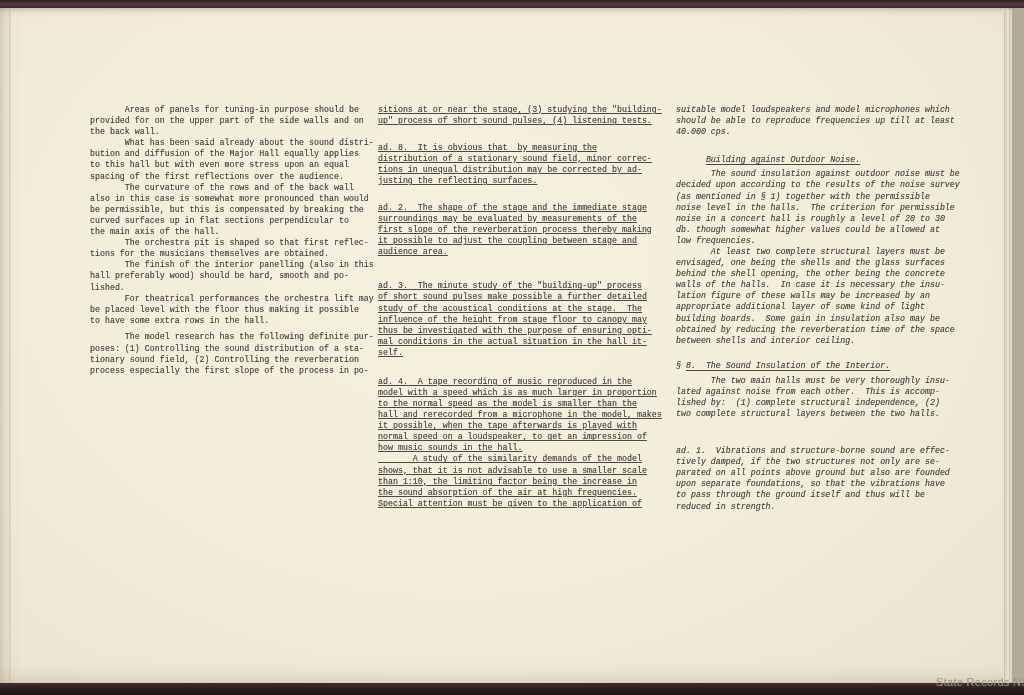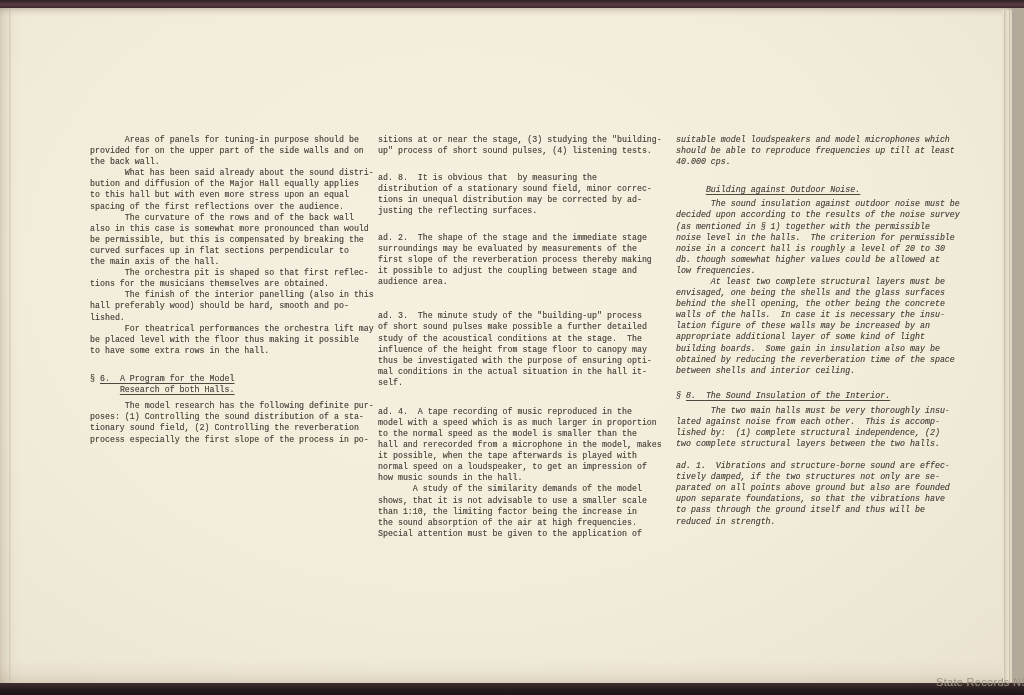--- a/index.html
+++ b/index.html
@@ -26,28 +26,28 @@
   }
   .page-crease{
     position:absolute;left:9px;top:8px;width:2px;height:678px;z-index:2;
     background:linear-gradient(to right,rgba(190,178,152,.55),rgba(222,213,192,.25));
   }
   .page-edges{
     position:absolute;left:1002px;top:10px;width:10px;height:672px;z-index:2;
     background:repeating-linear-gradient(to right,#e7e0cd 0 2px,#cdc4ae 2px 3px,#ded6c2 3px 5px);
   }
   .col{
-    position:absolute;top:134px;z-index:4;
+    position:absolute;top:104px;z-index:4;
     font-family:"Liberation Mono","DejaVu Sans Mono",monospace;
     font-size:8.3px;line-height:11.1px;
     color:#4f4740;white-space:pre;
     text-shadow:0 0 .5px rgba(79,71,64,.55);
   }
   .col-1{left:90px;width:282px;}
-  .col-2{left:378px;width:288px;}
+  .col-2{left:378px;width:288px;text-decoration:underline;}
   .col-3{left:676px;width:292px;font-style:italic;}
   .u{text-decoration:underline;text-decoration-thickness:.8px;text-underline-offset:1.8px;}
   .watermark{
     position:absolute;left:936px;top:676px;z-index:5;
     font-family:"Liberation Sans",sans-serif;font-size:11px;letter-spacing:.3px;
     color:#98927f;text-shadow:0 0 1px rgba(230,225,210,.25);
     white-space:nowrap;
   }
 </style>
 </head>
@@ -66,21 +66,21 @@
 to this hall but with even more stress upon an equal
 spacing of the first reflections over the audience.</div><div>       The curvature of the rows and of the back wall
 also in this case is somewhat more pronounced than would
 be permissible, but this is compensated by breaking the
 curved surfaces up in flat sections perpendicular to
 the main axis of the hall.</div><div>       The orchestra pit is shaped so that first reflec-
 tions for the musicians themselves are obtained.</div><div>       The finish of the interior panelling (also in this
 hall preferably wood) should be hard, smooth and po-
 lished.</div><div>       For theatrical performances the orchestra lift may
 be placed level with the floor thus making it possible
-to have some extra rows in the hall.</div><div style="margin-top: 16.65px;"><div>§ <span class="u">6.  A Program for the Model</span></div><div>      <span class="u">Research of both Halls.</span></div></div><div style="margin-top: 5.55px;">       The model research has the following definite pur-
+to have some extra rows in the hall.</div><div style="margin-top: 5.55px;">       The model research has the following definite pur-
 poses: (1) Controlling the sound distribution of a sta-
 tionary sound field, (2) Controlling the reverberation
 process especially the first slope of the process in po-</div></div>
 <div class="col col-2"><div>sitions at or near the stage, (3) studying the "building-
 up" process of short sound pulses, (4) listening tests.</div><div style="margin-top: 15.54px;">ad. 8.  It is obvious that  by measuring the
 distribution of a stationary sound field, minor correc-
 tions in unequal distribution may be corrected by ad-
 justing the reflecting surfaces.</div><div style="margin-top: 15.54px;">ad. 2.  The shape of the stage and the immediate stage
 surroundings may be evaluated by measurements of the
 first slope of the reverberation process thereby making
@@ -114,20 +114,20 @@
 envisaged, one being the shells and the glass surfaces
 behind the shell opening, the other being the concrete
 walls of the halls.  In case it is necessary the insu-
 lation figure of these walls may be increased by an
 appropriate additional layer of some kind of light
 building boards.  Some gain in insulation also may be
 obtained by reducing the reverberation time of the space
 between shells and interior ceiling.</div><div style="margin-top: 14.43px;"><div>§ <span class="u">8.  The Sound Insulation of the Interior.</span></div></div><div style="margin-top: 3.33px;">       The two main halls must be very thoroughly insu-
 lated against noise from each other.  This is accomp-
 lished by:  (1) complete structural independence, (2)
-two complete structural layers between the two halls.</div><div style="margin-top: 11px;">ad. 1.  Vibrations and structure-borne sound are effec-
+two complete structural layers between the two halls.</div><div style="margin-top: 26px;">ad. 1.  Vibrations and structure-borne sound are effec-
 tively damped, if the two structures not only are se-
 parated on all points above ground but also are founded
 upon separate foundations, so that the vibrations have
 to pass through the ground itself and thus will be
 reduced in strength.</div></div>
 
 <div class="watermark">State Records NSW</div>
 
 </body></html>

